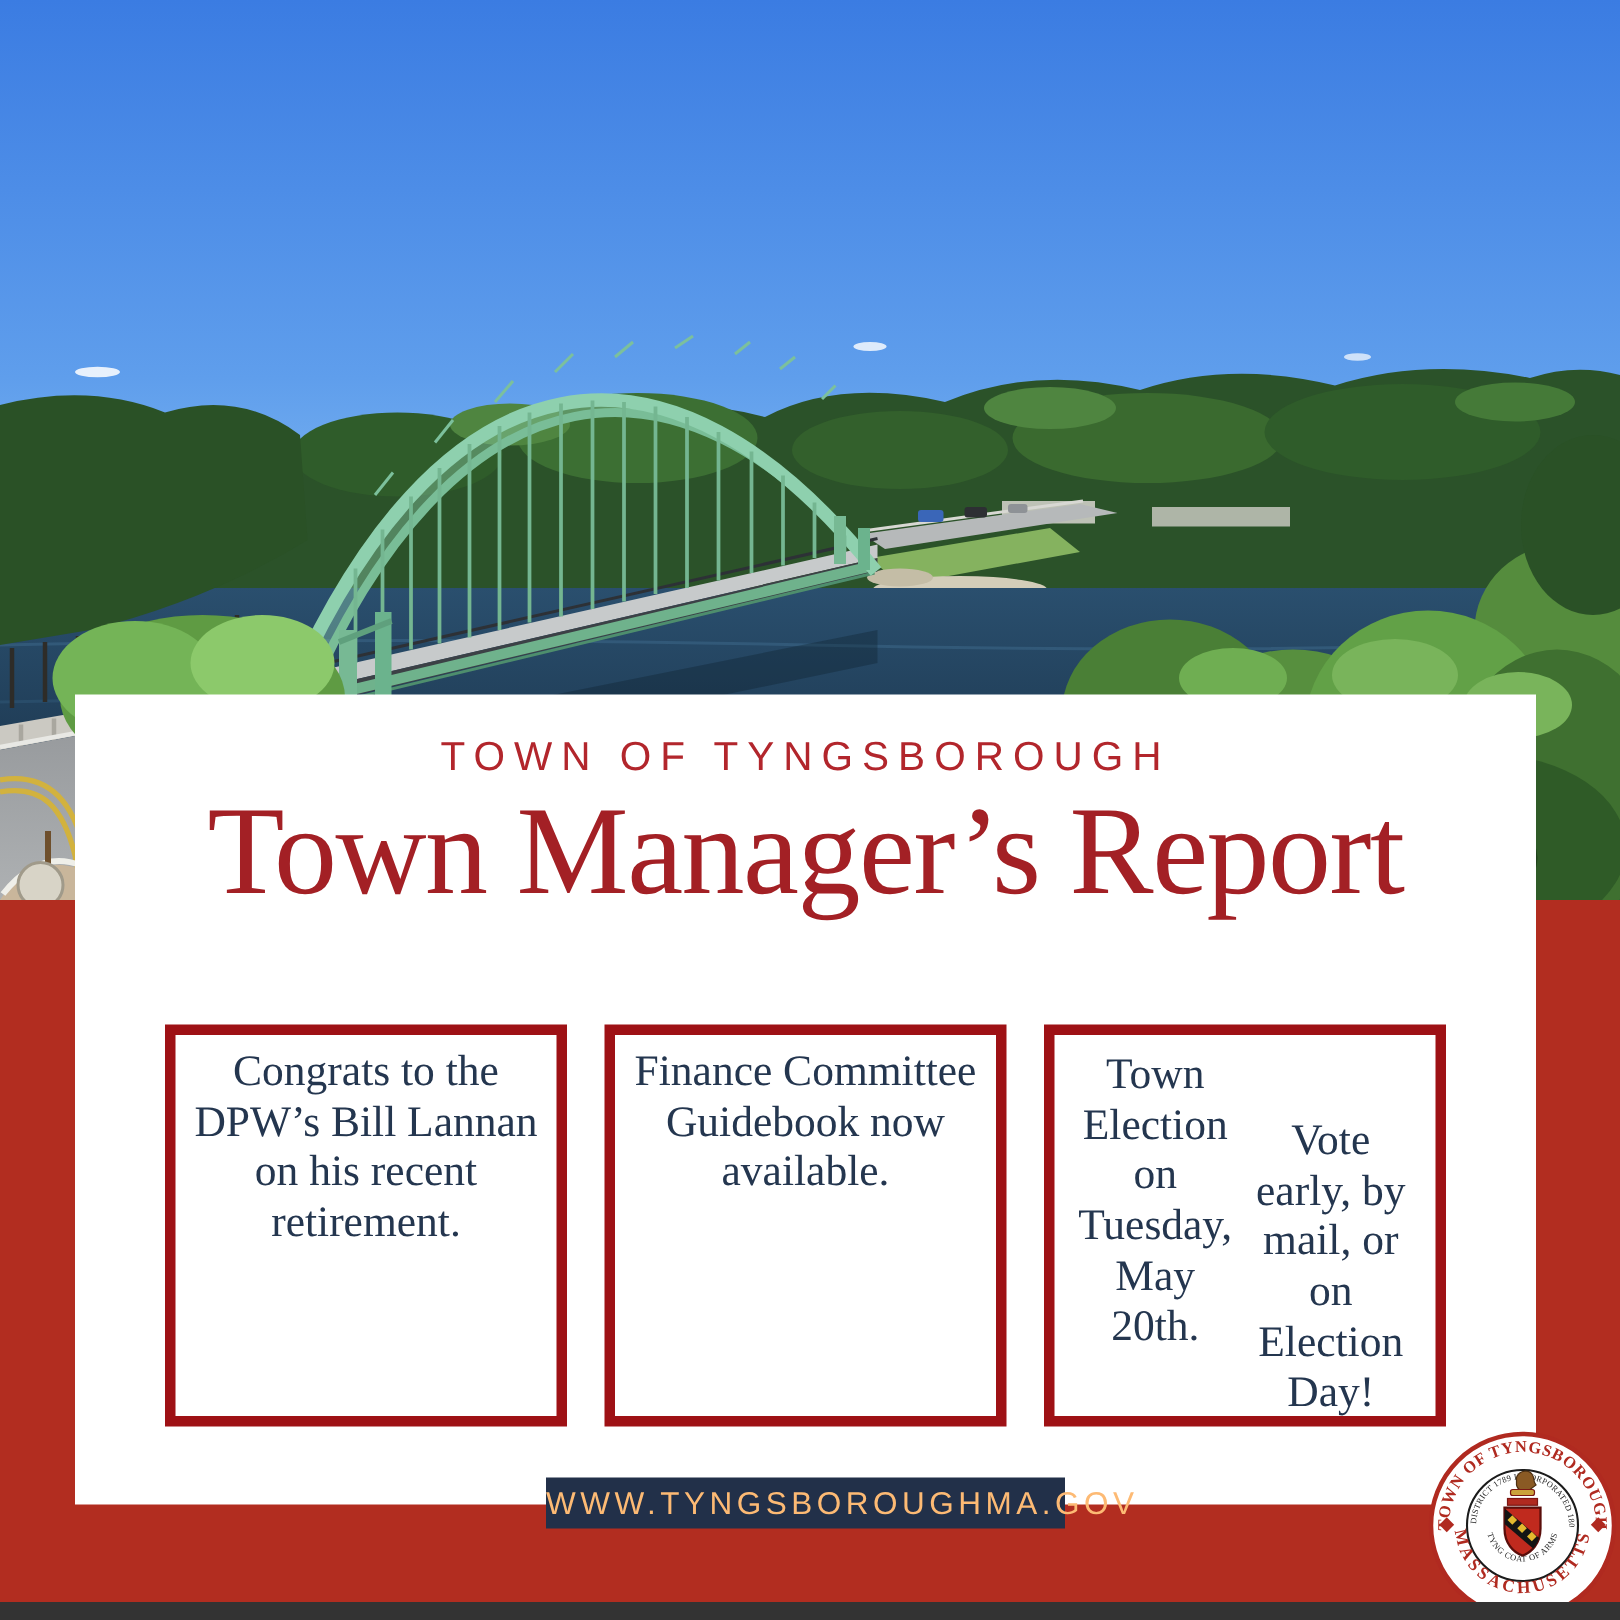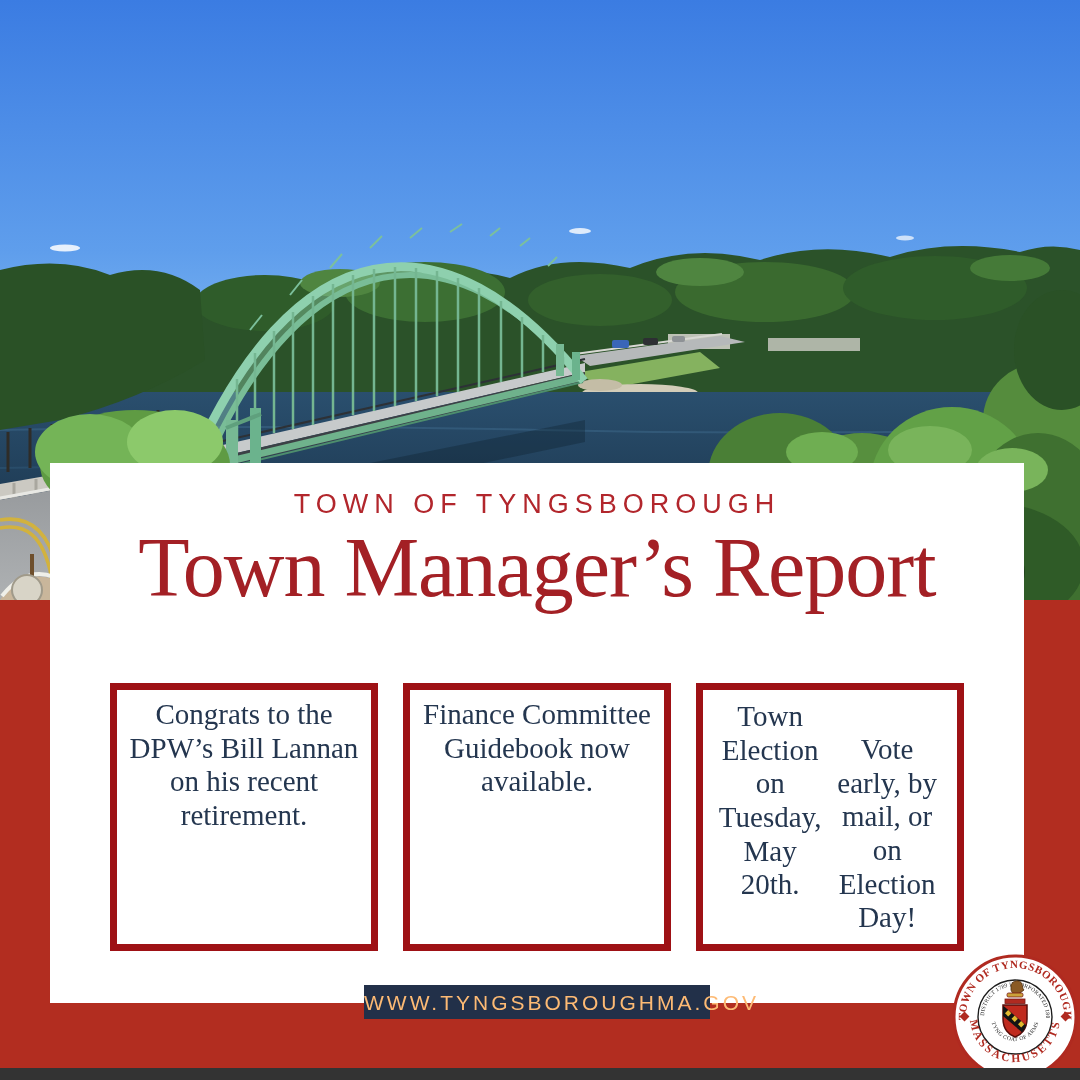--- a/index.html
+++ b/index.html
@@ -37,21 +37,21 @@
     width:268px;height:268px;box-sizing:border-box;
     border:7px solid var(--box_border_red,#9e1115);
     background:#fff;overflow:hidden;
     display:flex;flex-direction:row;justify-content:center;
     font-family:"Liberation Serif",serif;
     color:var(--box_text_navy,#24364f);
     font-size:29px;line-height:1.16;padding:8px 10px;
   }
   .box p{margin:0;}
   .box.top-align{justify-content:flex-start;padding-top:10px;}
-  .box.top-align p + p{margin-top:33px;}
+  .box.top-align p + p{margin-top:44px;}
   .url-bar{
     position:absolute;left:364px;top:985px;width:346px;height:34px;
     background:var(--footer_navy,#223049);
     color:#fdba74;font-size:21px;letter-spacing:3px;
     line-height:35px;text-align:center;
   }
   .seal{position:absolute;left:951px;top:953px;width:128px;height:128px;display:block;}
   .seal text{font-family:"Liberation Serif",serif;}
 </style>
 </head>

